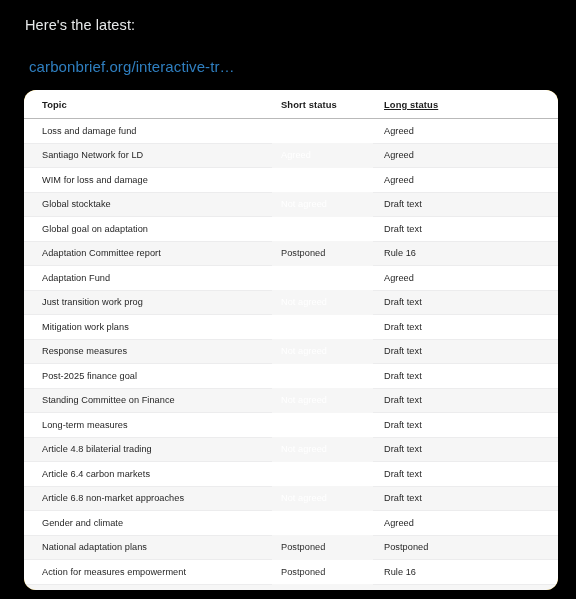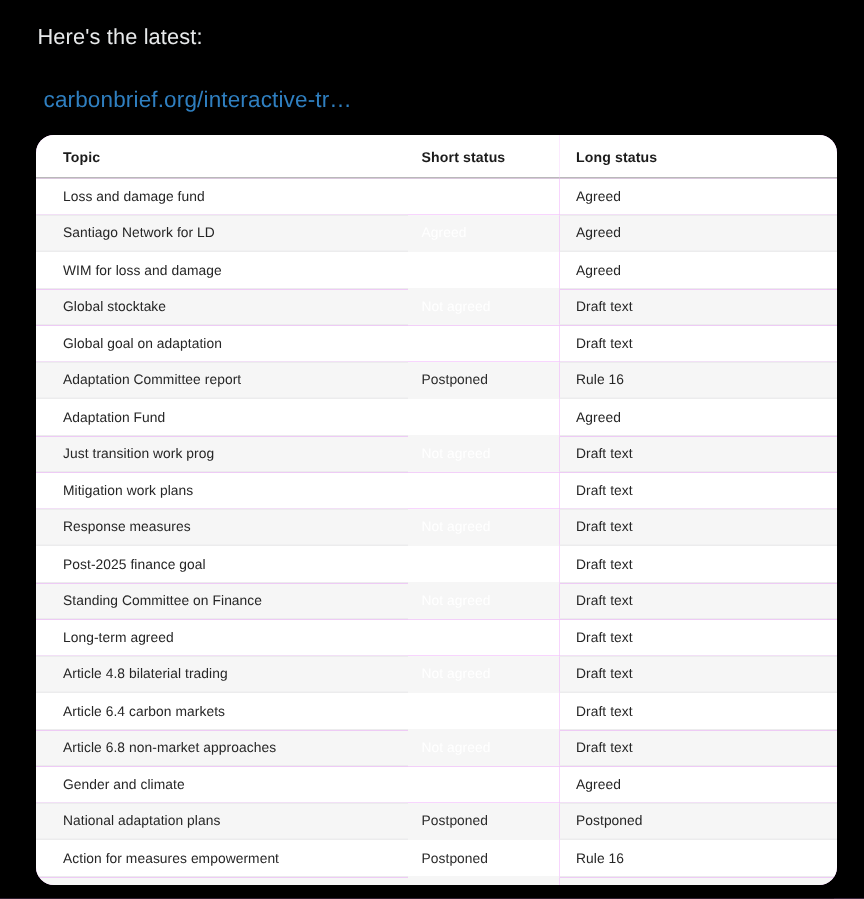--- a/index.html
+++ b/index.html
@@ -43,21 +43,21 @@
     text-decoration: none;
     cursor: pointer;
   }
 
   .card {
     position: absolute;
     left: 24px;
     top: 90px;
     width: 534px;
     height: 500px;
-    background: #f0abfc;
+    background: #eab308;
     border-radius: 12px;
     overflow: hidden;
   }
 
   table.status-table {
     width: 100%;
     border-collapse: collapse;
     table-layout: fixed;
     font-size: 9.2px;
   }
@@ -72,21 +72,21 @@
     font-size: 9.4px;
     color: #1b1b1b;
     padding: 0 0 0 18px;
     height: 28px;
     vertical-align: middle;
     background: #ffffff;
     border-bottom: 1.4px solid #b9b9b9;
     letter-spacing: 0.1px;
   }
   thead th.th-short { padding-left: 9px; }
-  thead th.th-long  { padding-left: 11px; }
+  thead th.th-long  { padding-left: 11px; text-decoration: underline; }
 
   tbody td {
     height: 23.5px;
     vertical-align: middle;
     color: #262626;
     padding: 0 0 0 18px;
     border-bottom: 1px solid #ececed;
     letter-spacing: 0.05px;
     white-space: nowrap;
     overflow: hidden;
@@ -186,21 +186,21 @@
             <td class="cell-topic">Post-2025 finance goal</td>
             <td class="cell-short st-notagreed">Not agreed</td>
             <td class="cell-long">Draft text</td>
           </tr>
           <tr class="even">
             <td class="cell-topic">Standing Committee on Finance</td>
             <td class="cell-short st-notagreed">Not agreed</td>
             <td class="cell-long">Draft text</td>
           </tr>
           <tr class="odd">
-            <td class="cell-topic">Long-term agreed</td>
+            <td class="cell-topic">Long-term measures</td>
             <td class="cell-short st-notagreed">Not agreed</td>
             <td class="cell-long">Draft text</td>
           </tr>
           <tr class="even">
             <td class="cell-topic">Article 4.8 bilaterial trading</td>
             <td class="cell-short st-notagreed">Not agreed</td>
             <td class="cell-long">Draft text</td>
           </tr>
           <tr class="odd">
             <td class="cell-topic">Article 6.4 carbon markets</td>

